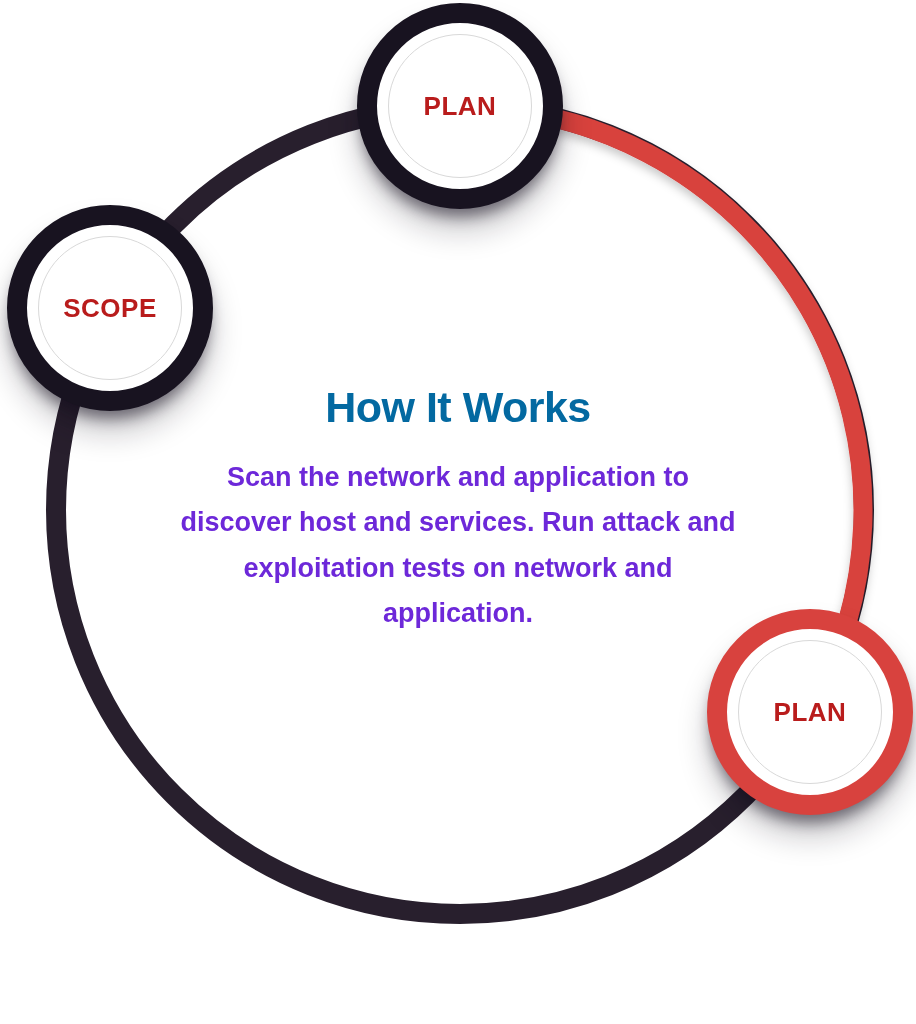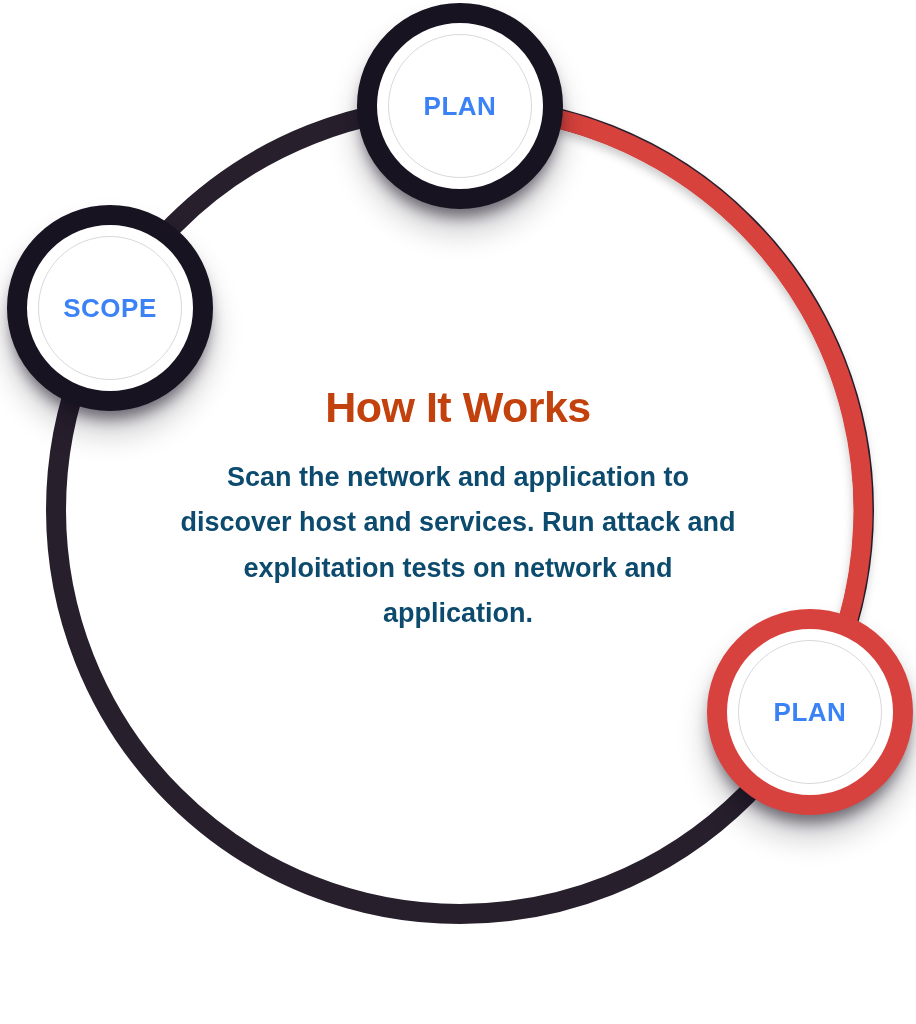--- a/index.html
+++ b/index.html
@@ -44,21 +44,21 @@
     border-radius: 50%;
     border: 1px solid #d9d9d9;
     display: flex;
     align-items: center;
     justify-content: center;
   }
   .node-label {
     font-size: 26px;
     font-weight: 700;
     letter-spacing: 0.5px;
-    color: #3b82f6;
+    color: #b91c1c;
     white-space: nowrap;
   }
   
   .node-plan    { left: 357px; top: 3px;   }
   .node-scope   { left: 707px; top: 205px; }
   .node-test    { left: 707px; top: 609px; }
   .node-report  { left: 357px; top: 811px; }
   .node-youfix  { left: 7px;   top: 609px; }
   .node-retest  { left: 7px;   top: 205px; }
 
@@ -67,28 +67,28 @@
     left: 168px;
     top: 383px;
     width: 580px;
     text-align: center;
   }
   .center-title {
     margin: 0 0 23px 0;
     font-size: 43px;
     font-weight: 700;
     letter-spacing: -0.5px;
-    color: #c2410c;
+    color: #0369a1;
   }
   .center-desc {
     margin: 0;
     font-size: 27px;
     font-weight: 600;
     line-height: 1.68;
-    color: #0c4a6e;
+    color: #6d28d9;
   }
 </style>
 </head>
 <body>
 
 <div class="stage">
 
   <svg class="ring-svg" width="916" height="1024" viewBox="0 0 916 1024">
     <defs>
       <filter id="arcShadow" x="-20%" y="-20%" width="140%" height="140%">

